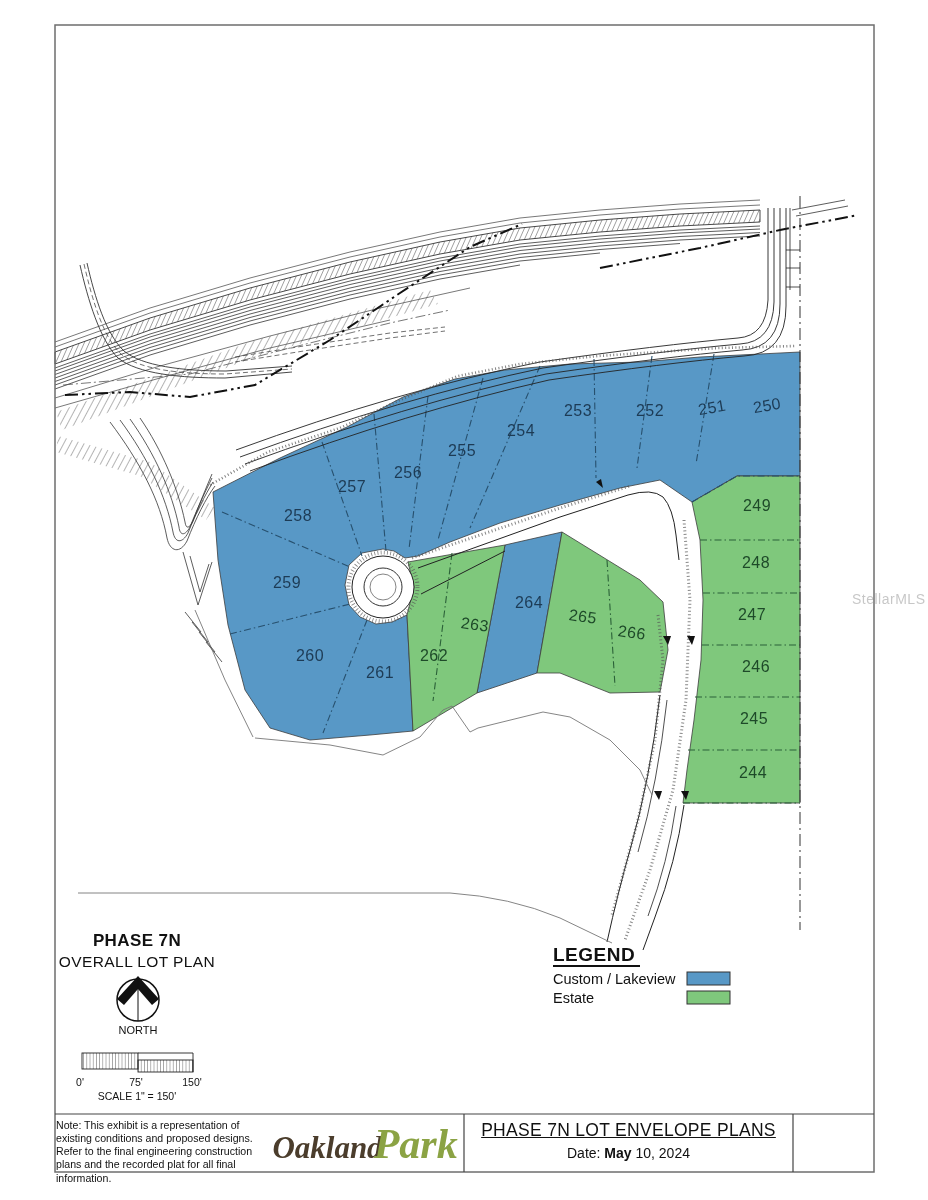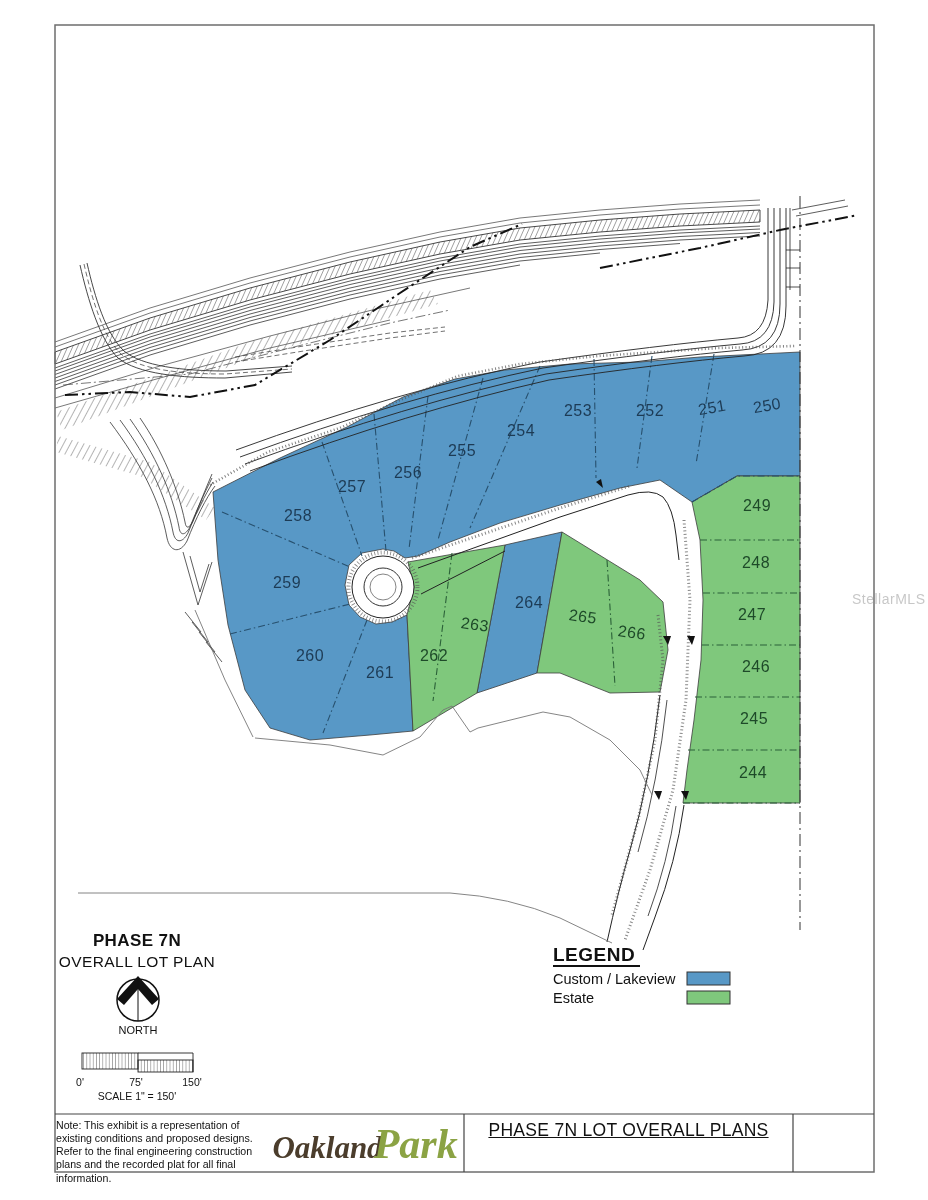--- a/index.html
+++ b/index.html
@@ -243,16 +243,21 @@
     <line x1="464" y1="1114" x2="464" y2="1172" stroke="#444" stroke-width="1.2"></line>
     <line x1="793" y1="1114" x2="793" y2="1172" stroke="#444" stroke-width="1.2"></line>
   </g>
 </svg>
 
 <div class="tb tb-note">Note: This exhibit is a representation of existing conditions and proposed designs. Refer to the final engineering construction plans and the recorded plat for all final information.</div>
 <div class="tb tb-logo">
   <span class="logo1">Oakland</span><span class="logo2">Park</span>
 </div>
 <div class="tb tb-title">
-  <span class="sheet-title">PHASE 7N LOT OVERALL PLANS</span>
+  <span class="sheet-title">PHASE 7N LOT ENVELOPE PLANS</span>
+  <div class="sheet-date">
+    <span>Date:</span>
+    <b>May</b>
+    <span>10, 2024</span>
+  </div>
 </div>
 
 </div>
 
 </body></html>

